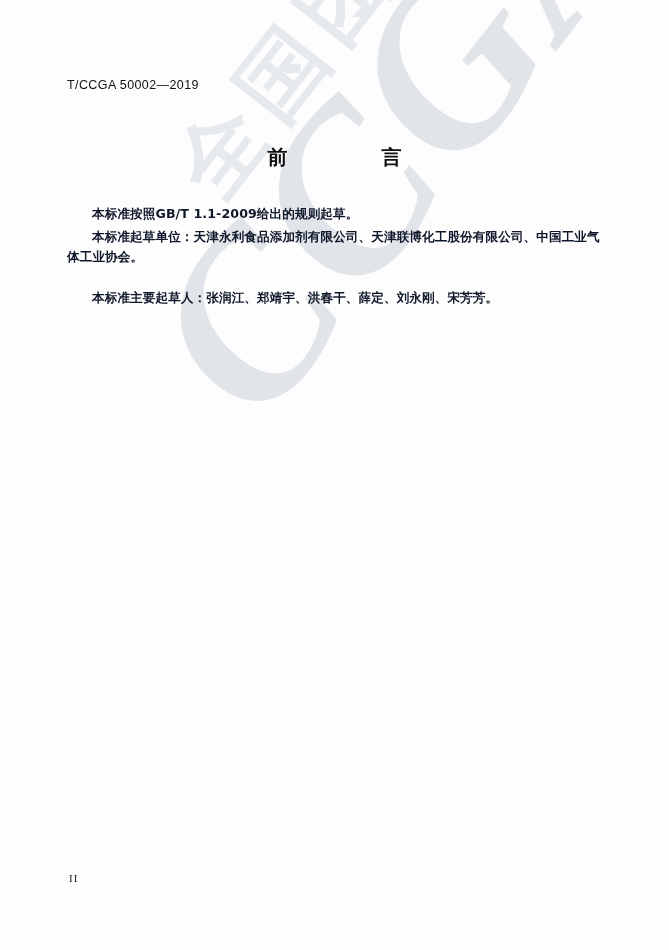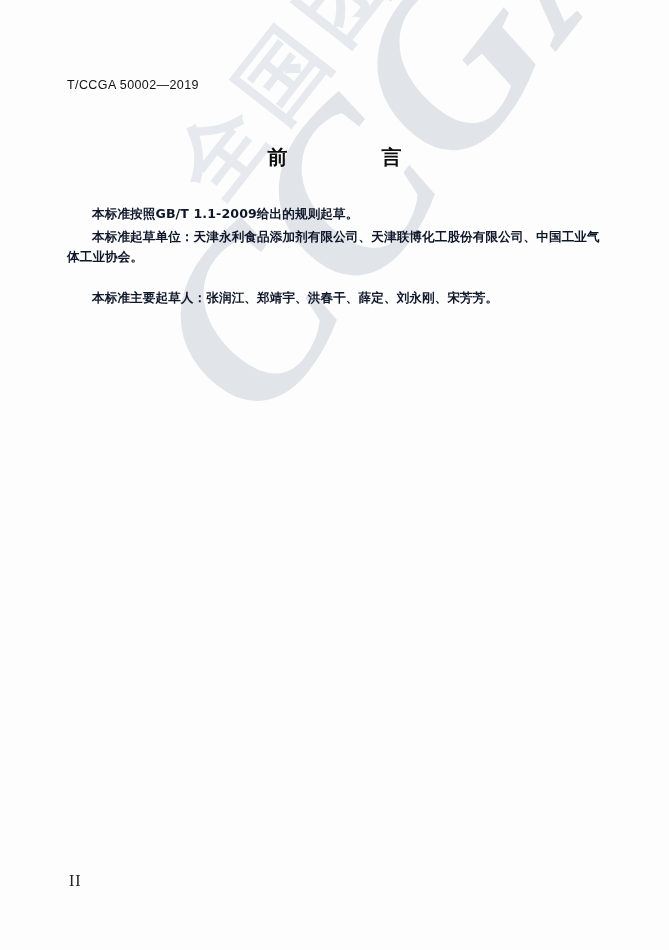--- a/index.html
+++ b/index.html
@@ -103,21 +103,21 @@
     margin: 0 0 2px 0;
     letter-spacing: 0.1px;
   }
   .para.gap {
     margin-top: 20px;
   }
   .page-number {
     position: absolute;
     left: 69px;
     top: 872px;
-    font-size: 16px;
+    font-size: 11px;
     font-family: "Liberation Serif", "DejaVu Serif", serif;
     color: #222;
     letter-spacing: 1px;
   }
 </style>
 </head>
 <body>
 
 <div class="page">
 

